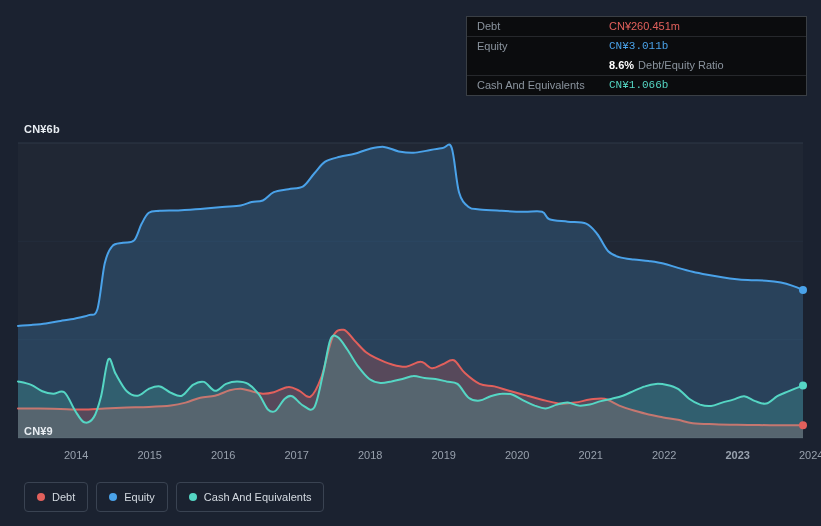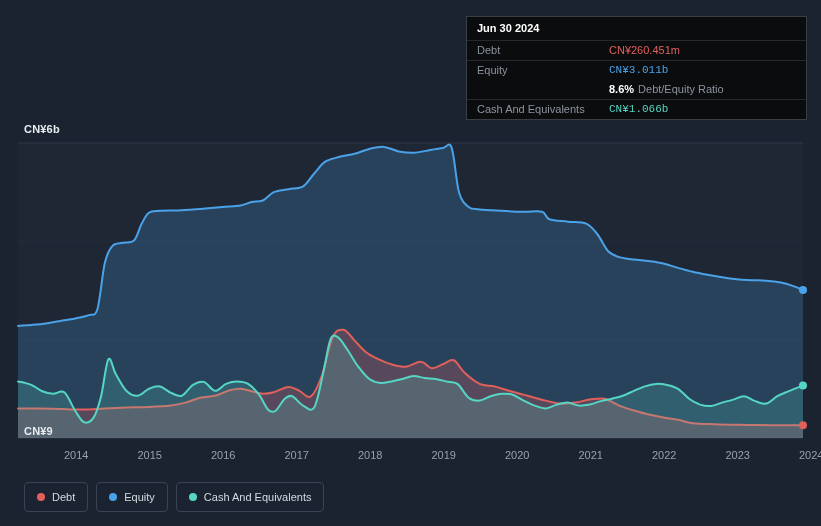--- a/index.html
+++ b/index.html
@@ -51,26 +51,25 @@
   <div id="x-axis">
       <div class="x-tick" style="left: 31.2px;">2014</div>
       <div class="x-tick" style="left: 104.7px;">2015</div>
       <div class="x-tick" style="left: 178.2px;">2016</div>
       <div class="x-tick" style="left: 251.7px;">2017</div>
       <div class="x-tick" style="left: 325.2px;">2018</div>
       <div class="x-tick" style="left: 398.7px;">2019</div>
       <div class="x-tick" style="left: 472.2px;">2020</div>
       <div class="x-tick" style="left: 545.7px;">2021</div>
       <div class="x-tick" style="left: 619.2px;">2022</div>
-      <div class="x-tick" style="left: 692.7px;">2023</div>
+      <div class="x-tick" style="left: 692.7px; font-weight: bold;">2023</div>
       <div class="x-tick" style="left: 766.2px;">2024</div>
     </div>
 
   <div class="tooltip">
-    <div class="tt-title">Jun 30 2024</div>
     <div class="tt-row divider">
       <span class="lab">Debt</span>
       <span class="val" style="color: rgb(226, 96, 92);">CN¥260.451m</span>
     </div>
     <div class="tt-row">
       <span class="lab">Equity</span>
       <span class="val" style="color: rgb(74, 162, 233); font-family: Liberation Mono, monospace;">CN¥3.011b</span>
     </div>
     <div class="tt-row divider">
       <span class="lab"></span>

